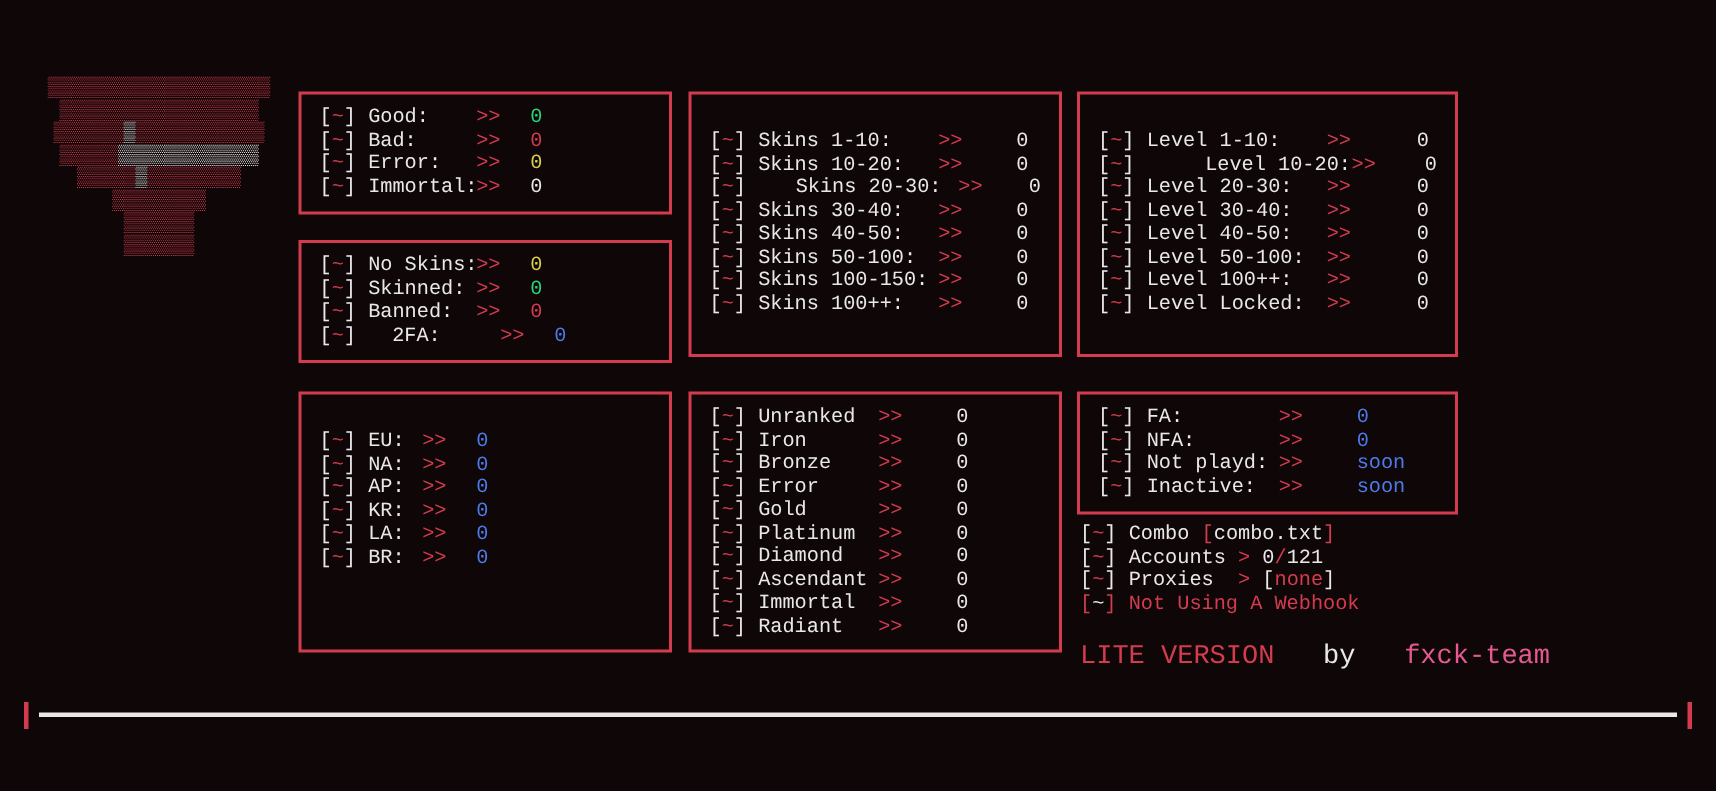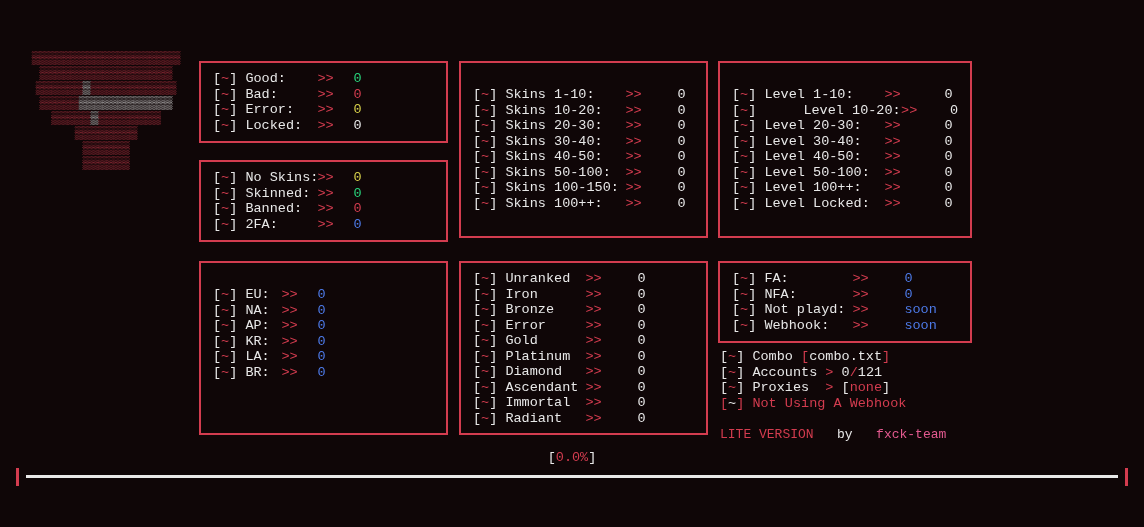--- a/index.html
+++ b/index.html
@@ -63,21 +63,21 @@
   .p-levels  { left:718px; top:61px;  width:254px; height:177px; padding-top:24px;}
 
   .p-regions { left:199px; top:261px; width:249px; height:174px; padding-top:24px;}
   .p-ranks   { left:459px; top:261px; width:249px; height:174px; }
   .p-fa      { left:718px; top:261px; width:254px; }
 
   
   .info { position:absolute; left:720px; top:349px; }
   .info .line { margin-bottom: 0px; }
 
-  .version { position:absolute; left:720px; top:428px; font-size:13px; }
+  .version { position:absolute; left:720px; top:428px; font-size:18px; }
 
   .pct {
     position:absolute; left:0; width:1144px; top:450px;
     text-align:center; color:#e8e8e8; font-size:13.5px;
   }
 
   .progress-wrap {
     position:absolute; left:16px; right:16px; top:468px; height:18px;
   }
   .progress-tick {
@@ -102,34 +102,34 @@
       <div class="row"><span class="rch">▒</span><span class="rch">▒</span><span class="rch">▒</span><span class="rch">▒</span><span class="rch">▒</span><span class="wch">▒</span><span class="rch">▒</span><span class="rch">▒</span><span class="rch">▒</span><span class="rch">▒</span><span class="rch">▒</span><span class="rch">▒</span><span class="rch">▒</span><span class="rch">▒</span></div>
       <div class="row"><span class="rch">▒</span><span class="rch">▒</span><span class="rch">▒</span><span class="rch">▒</span><span class="rch">▒</span><span class="rch">▒</span><span class="rch">▒</span><span class="rch">▒</span></div>
       <div class="row"><span class="rch">▒</span><span class="rch">▒</span><span class="rch">▒</span><span class="rch">▒</span><span class="rch">▒</span><span class="rch">▒</span></div>
       <div class="row"><span class="rch">▒</span><span class="rch">▒</span><span class="rch">▒</span><span class="rch">▒</span><span class="rch">▒</span><span class="rch">▒</span></div>
     </div>
 
 <div class="panel p-status" id="p-status">
       <div class="line"><span><span class="br">[</span><span class="til">~</span><span class="br">] </span></span><span class="lab" style="width: 72px;">Good:</span><span style="display: inline-block; width: 36px; text-align: left;"><span class="arr">&gt;&gt;</span></span><span class="val c-green">0</span></div>
       <div class="line"><span><span class="br">[</span><span class="til">~</span><span class="br">] </span></span><span class="lab" style="width: 72px;">Bad:</span><span style="display: inline-block; width: 36px; text-align: left;"><span class="arr">&gt;&gt;</span></span><span class="val c-red">0</span></div>
       <div class="line"><span><span class="br">[</span><span class="til">~</span><span class="br">] </span></span><span class="lab" style="width: 72px;">Error:</span><span style="display: inline-block; width: 36px; text-align: left;"><span class="arr">&gt;&gt;</span></span><span class="val c-yellow">0</span></div>
-      <div class="line"><span><span class="br">[</span><span class="til">~</span><span class="br">] </span></span><span class="lab" style="width: 72px;">Locked:</span><span style="display: inline-block; width: 36px; text-align: left;"><span class="arr">&gt;&gt;</span></span><span class="val c-white">0</span></div>
+      <div class="line"><span><span class="br">[</span><span class="til">~</span><span class="br">] </span></span><span class="lab" style="width: 72px;">Immortal:</span><span style="display: inline-block; width: 36px; text-align: left;"><span class="arr">&gt;&gt;</span></span><span class="val c-white">0</span></div>
     </div>
 
 <div class="panel p-status2" id="p-status2">
       <div class="line"><span><span class="br">[</span><span class="til">~</span><span class="br">] </span></span><span class="lab" style="width: 72px;">No Skins:</span><span style="display: inline-block; width: 36px; text-align: left;"><span class="arr">&gt;&gt;</span></span><span class="val c-yellow">0</span></div>
       <div class="line"><span><span class="br">[</span><span class="til">~</span><span class="br">] </span></span><span class="lab" style="width: 72px;">Skinned:</span><span style="display: inline-block; width: 36px; text-align: left;"><span class="arr">&gt;&gt;</span></span><span class="val c-green">0</span></div>
       <div class="line"><span><span class="br">[</span><span class="til">~</span><span class="br">] </span></span><span class="lab" style="width: 72px;">Banned:</span><span style="display: inline-block; width: 36px; text-align: left;"><span class="arr">&gt;&gt;</span></span><span class="val c-red">0</span></div>
-      <div class="line"><span><span class="br">[</span><span class="til">~</span><span class="br">] </span></span><span class="lab" style="width: 72px;">2FA:</span><span style="display: inline-block; width: 36px; text-align: left;"><span class="arr">&gt;&gt;</span></span><span class="val c-blue">0</span></div>
+      <div class="line"><span><span class="br">[</span><span class="til">~</span><span class="br">] </span></span><span class="lab" style="width: 72px; margin-left: 16px;">2FA:</span><span style="display: inline-block; width: 36px; text-align: left;"><span class="arr">&gt;&gt;</span></span><span class="val c-blue">0</span></div>
     </div>
 
 <div class="panel p-skins" id="p-skins">
       <div class="line"><span><span class="br">[</span><span class="til">~</span><span class="br">] </span></span><span class="lab" style="width: 120px;">Skins 1-10:</span><span style="display: inline-block; width: 52px; text-align: left;"><span class="arr">&gt;&gt;</span></span><span class="val c-white">0</span></div>
       <div class="line"><span><span class="br">[</span><span class="til">~</span><span class="br">] </span></span><span class="lab" style="width: 120px;">Skins 10-20:</span><span style="display: inline-block; width: 52px; text-align: left;"><span class="arr">&gt;&gt;</span></span><span class="val c-white">0</span></div>
-      <div class="line"><span><span class="br">[</span><span class="til">~</span><span class="br">] </span></span><span class="lab" style="width: 120px;">Skins 20-30:</span><span style="display: inline-block; width: 52px; text-align: left;"><span class="arr">&gt;&gt;</span></span><span class="val c-white">0</span></div>
+      <div class="line"><span><span class="br">[</span><span class="til">~</span><span class="br">] </span></span><span class="lab" style="width: 120px; margin-left: 25px;">Skins 20-30:</span><span style="display: inline-block; width: 52px; text-align: left;"><span class="arr">&gt;&gt;</span></span><span class="val c-white">0</span></div>
       <div class="line"><span><span class="br">[</span><span class="til">~</span><span class="br">] </span></span><span class="lab" style="width: 120px;">Skins 30-40:</span><span style="display: inline-block; width: 52px; text-align: left;"><span class="arr">&gt;&gt;</span></span><span class="val c-white">0</span></div>
       <div class="line"><span><span class="br">[</span><span class="til">~</span><span class="br">] </span></span><span class="lab" style="width: 120px;">Skins 40-50:</span><span style="display: inline-block; width: 52px; text-align: left;"><span class="arr">&gt;&gt;</span></span><span class="val c-white">0</span></div>
       <div class="line"><span><span class="br">[</span><span class="til">~</span><span class="br">] </span></span><span class="lab" style="width: 120px;">Skins 50-100:</span><span style="display: inline-block; width: 52px; text-align: left;"><span class="arr">&gt;&gt;</span></span><span class="val c-white">0</span></div>
       <div class="line"><span><span class="br">[</span><span class="til">~</span><span class="br">] </span></span><span class="lab" style="width: 120px;">Skins 100-150:</span><span style="display: inline-block; width: 52px; text-align: left;"><span class="arr">&gt;&gt;</span></span><span class="val c-white">0</span></div>
       <div class="line"><span><span class="br">[</span><span class="til">~</span><span class="br">] </span></span><span class="lab" style="width: 120px;">Skins 100++:</span><span style="display: inline-block; width: 52px; text-align: left;"><span class="arr">&gt;&gt;</span></span><span class="val c-white">0</span></div>
     </div>
 
 <div class="panel p-levels" id="p-levels">
       <div class="line"><span><span class="br">[</span><span class="til">~</span><span class="br">] </span></span><span class="lab" style="width: 120px;">Level 1-10:</span><span style="display: inline-block; width: 60px; text-align: left;"><span class="arr">&gt;&gt;</span></span><span class="val c-white">0</span></div>
       <div class="line"><span><span class="br">[</span><span class="til">~</span><span class="br">] </span></span><span class="lab" style="width: 120px; margin-left: 39px;">Level 10-20:</span><span style="display: inline-block; width: 60px; text-align: left;"><span class="arr">&gt;&gt;</span></span><span class="val c-white">0</span></div>
@@ -160,21 +160,21 @@
       <div class="line"><span><span class="br">[</span><span class="til">~</span><span class="br">] </span></span><span class="lab" style="width: 80px;">Diamond</span><span style="display: inline-block; width: 52px; text-align: left;"><span class="arr">&gt;&gt;</span></span><span class="val c-white">0</span></div>
       <div class="line"><span><span class="br">[</span><span class="til">~</span><span class="br">] </span></span><span class="lab" style="width: 80px;">Ascendant</span><span style="display: inline-block; width: 52px; text-align: left;"><span class="arr">&gt;&gt;</span></span><span class="val c-white">0</span></div>
       <div class="line"><span><span class="br">[</span><span class="til">~</span><span class="br">] </span></span><span class="lab" style="width: 80px;">Immortal</span><span style="display: inline-block; width: 52px; text-align: left;"><span class="arr">&gt;&gt;</span></span><span class="val c-white">0</span></div>
       <div class="line"><span><span class="br">[</span><span class="til">~</span><span class="br">] </span></span><span class="lab" style="width: 80px;">Radiant</span><span style="display: inline-block; width: 52px; text-align: left;"><span class="arr">&gt;&gt;</span></span><span class="val c-white">0</span></div>
     </div>
 
 <div class="panel p-fa" id="p-fa">
       <div class="line"><span><span class="br">[</span><span class="til">~</span><span class="br">] </span></span><span class="lab" style="width: 88px;">FA:</span><span style="display: inline-block; width: 52px; text-align: left;"><span class="arr">&gt;&gt;</span></span><span class="val c-blue">0</span></div>
       <div class="line"><span><span class="br">[</span><span class="til">~</span><span class="br">] </span></span><span class="lab" style="width: 88px;">NFA:</span><span style="display: inline-block; width: 52px; text-align: left;"><span class="arr">&gt;&gt;</span></span><span class="val c-blue">0</span></div>
       <div class="line"><span><span class="br">[</span><span class="til">~</span><span class="br">] </span></span><span class="lab" style="width: 88px;">Not playd:</span><span style="display: inline-block; width: 52px; text-align: left;"><span class="arr">&gt;&gt;</span></span><span class="val c-blue">soon</span></div>
-      <div class="line"><span><span class="br">[</span><span class="til">~</span><span class="br">] </span></span><span class="lab" style="width: 88px;">Webhook:</span><span style="display: inline-block; width: 52px; text-align: left;"><span class="arr">&gt;&gt;</span></span><span class="val c-blue">soon</span></div>
+      <div class="line"><span><span class="br">[</span><span class="til">~</span><span class="br">] </span></span><span class="lab" style="width: 88px;">Inactive:</span><span style="display: inline-block; width: 52px; text-align: left;"><span class="arr">&gt;&gt;</span></span><span class="val c-blue">soon</span></div>
     </div>
 
 <div class="info">
   <div class="line">
     <span class="br">[</span><span class="til">~</span><span class="br">] </span>
     <span class="br">Combo</span>
     <span>&nbsp;</span>
     <span class="til">[</span><span class="br">combo.txt</span><span class="til">]</span>
   </div>
   <div class="line">
@@ -198,23 +198,20 @@
 </div>
 
 <div class="version">
   <span class="til">LITE VERSION</span>
   <span>&nbsp;</span>
   <span class="br">by</span>
   <span>&nbsp;</span>
   <span class="c-pink">fxck-team</span>
 </div>
 
-<div class="pct">
-  <span class="br">[</span><span class="til">0.0</span><span class="til">%</span><span class="br">]</span>
-</div>
 
 <div class="progress-wrap">
   <div class="progress-tick left"></div>
   <div class="progress-bar"></div>
   <div class="progress-tick right"></div>
 </div>
 
 </div>
 
 </body></html>

